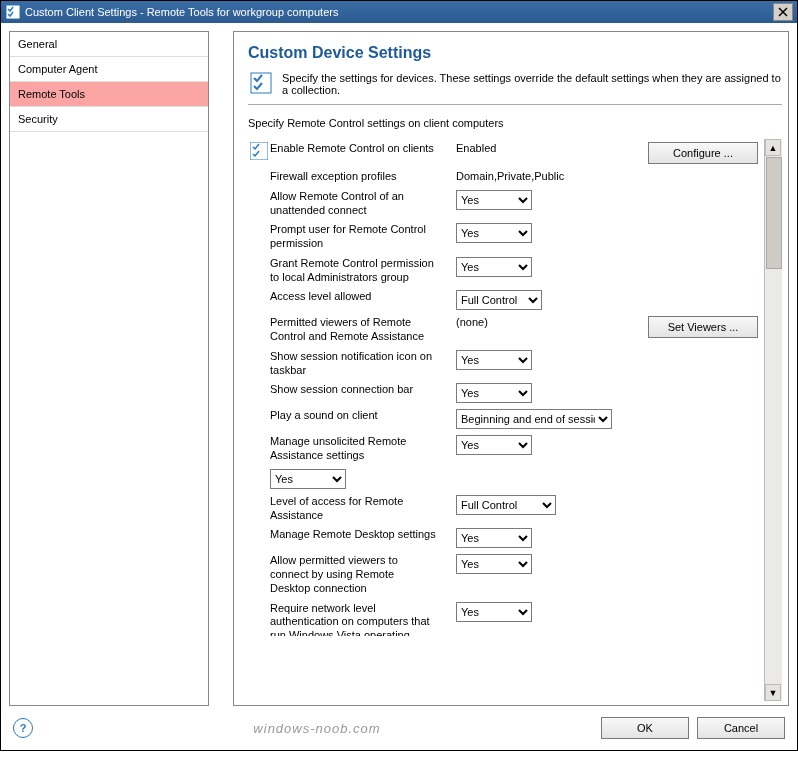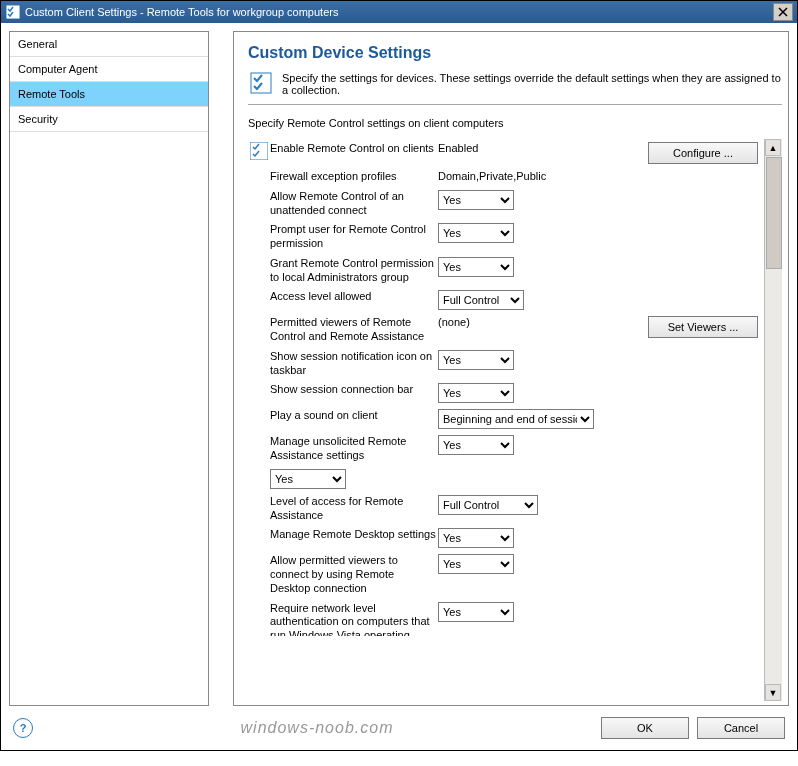--- a/index.html
+++ b/index.html
@@ -4,47 +4,47 @@
 <style>
 html,body{margin:0;padding:0;font-family:"Segoe UI",Tahoma,sans-serif;font-size:11px;color:#000;background:#fff}
 .window{width:798px;height:751px;border:1px solid #000;box-sizing:border-box;position:relative;background:#fff;display:flex;flex-direction:column}
 .titlebar{height:22px;background:linear-gradient(#3a6ea5,#2a5a90);color:#fff;display:flex;align-items:center;padding:0 4px;font-size:11px}
 .titlebar .icon{width:16px;height:16px;margin-right:4px;display:flex;align-items:center;justify-content:center}
 .titlebar .title{flex:1}
 .titlebar .close{width:18px;height:16px;background:#d4d0c8;border:1px solid #888;color:#000;display:flex;align-items:center;justify-content:center;font-size:10px;font-weight:bold;cursor:pointer}
 .body{flex:1;display:flex;padding:8px 8px 0 8px;gap:24px;overflow:hidden}
 .nav{width:200px;border:1px solid #888;background:#fff;box-sizing:border-box}
 .nav-item{padding:6px 8px;border-bottom:1px solid #ddd;cursor:pointer}
-.nav-item.selected{background:#7dd3fc}
+.nav-item.selected{background:#fca5a5}
 .content{flex:1;border:1px solid #888;box-sizing:border-box;padding:12px 6px 4px 14px;display:flex;flex-direction:column;overflow:hidden}
 .heading{color:#1d5a9a;font-size:16px;margin:0 0 10px 0}
 .descrow{display:flex;gap:8px;margin-bottom:4px}
 .descrow .icn{width:26px;flex:none;display:flex;justify-content:center}
 .hr{border:none;border-top:1px solid #aaa;margin:4px 0 12px 0}
 .subhead{margin:0 0 10px 0}
 .settings-area{flex:1;display:flex;overflow:hidden}
 .settings-scroll{flex:1;overflow:hidden}
 .srow{display:flex;align-items:flex-start;padding:3px 0}
 .sicon{width:22px;flex:none;display:flex;justify-content:center}
-.slabel{width:166px;flex:none;padding-right:2px;line-height:1.25}
+.slabel{width:166px;flex:none;padding-right:20px;line-height:1.25}
 .svalue{width:160px;flex:none}
 .sextra{flex:1;display:flex;justify-content:flex-end;padding-right:6px}
 select.win{font:inherit;height:20px;border:1px solid #7a7a7a;background:#fff}
 select.win.sm{width:76px}
 select.win.md{width:100px}
 select.win.lg{width:156px}
 button.win{font:inherit;height:22px;border:1px solid #7a7a7a;background:linear-gradient(#f8f8f8,#e4e4e4);padding:0 8px;cursor:pointer;min-width:110px}
 .vscroll{width:17px;border-left:1px solid #bbb;background:#eceae7;position:relative}
 .vscroll .arrow{position:absolute;left:0;width:16px;height:17px;background:#e6e3df;border:1px solid #bbb;display:flex;align-items:center;justify-content:center;font-size:9px;box-sizing:border-box}
 .vscroll .up{top:0}
 .vscroll .down{bottom:0}
 .vscroll .thumb{position:absolute;left:1px;width:14px;top:18px;height:110px;background:#cfcbc4;border:1px solid #aaa}
 .footer{height:44px;display:flex;align-items:center;padding:0 12px;gap:8px}
 .footer .help{width:18px;height:18px;border-radius:50%;border:1px solid #2a7ac0;color:#2a7ac0;display:flex;align-items:center;justify-content:center;font-weight:bold;font-size:11px;cursor:pointer}
-.footer .spacer{flex:1;text-align:center;color:#999;font-size:16px;font-style:italic;letter-spacing:1px}
+.footer .spacer{flex:1;text-align:center;color:#999;font-size:13px;font-style:italic;letter-spacing:1px}
 .chk-icon svg{display:block}
 </style>
 </head>
 <body>
 <div class="window">
 
   <div class="titlebar">
     <span class="icon chk-icon">
       <svg width="14" height="14" viewBox="0 0 14 14">
           <rect x="0" y="0" width="14" height="14" fill="#fff" stroke="#2a7ac0"></rect>

